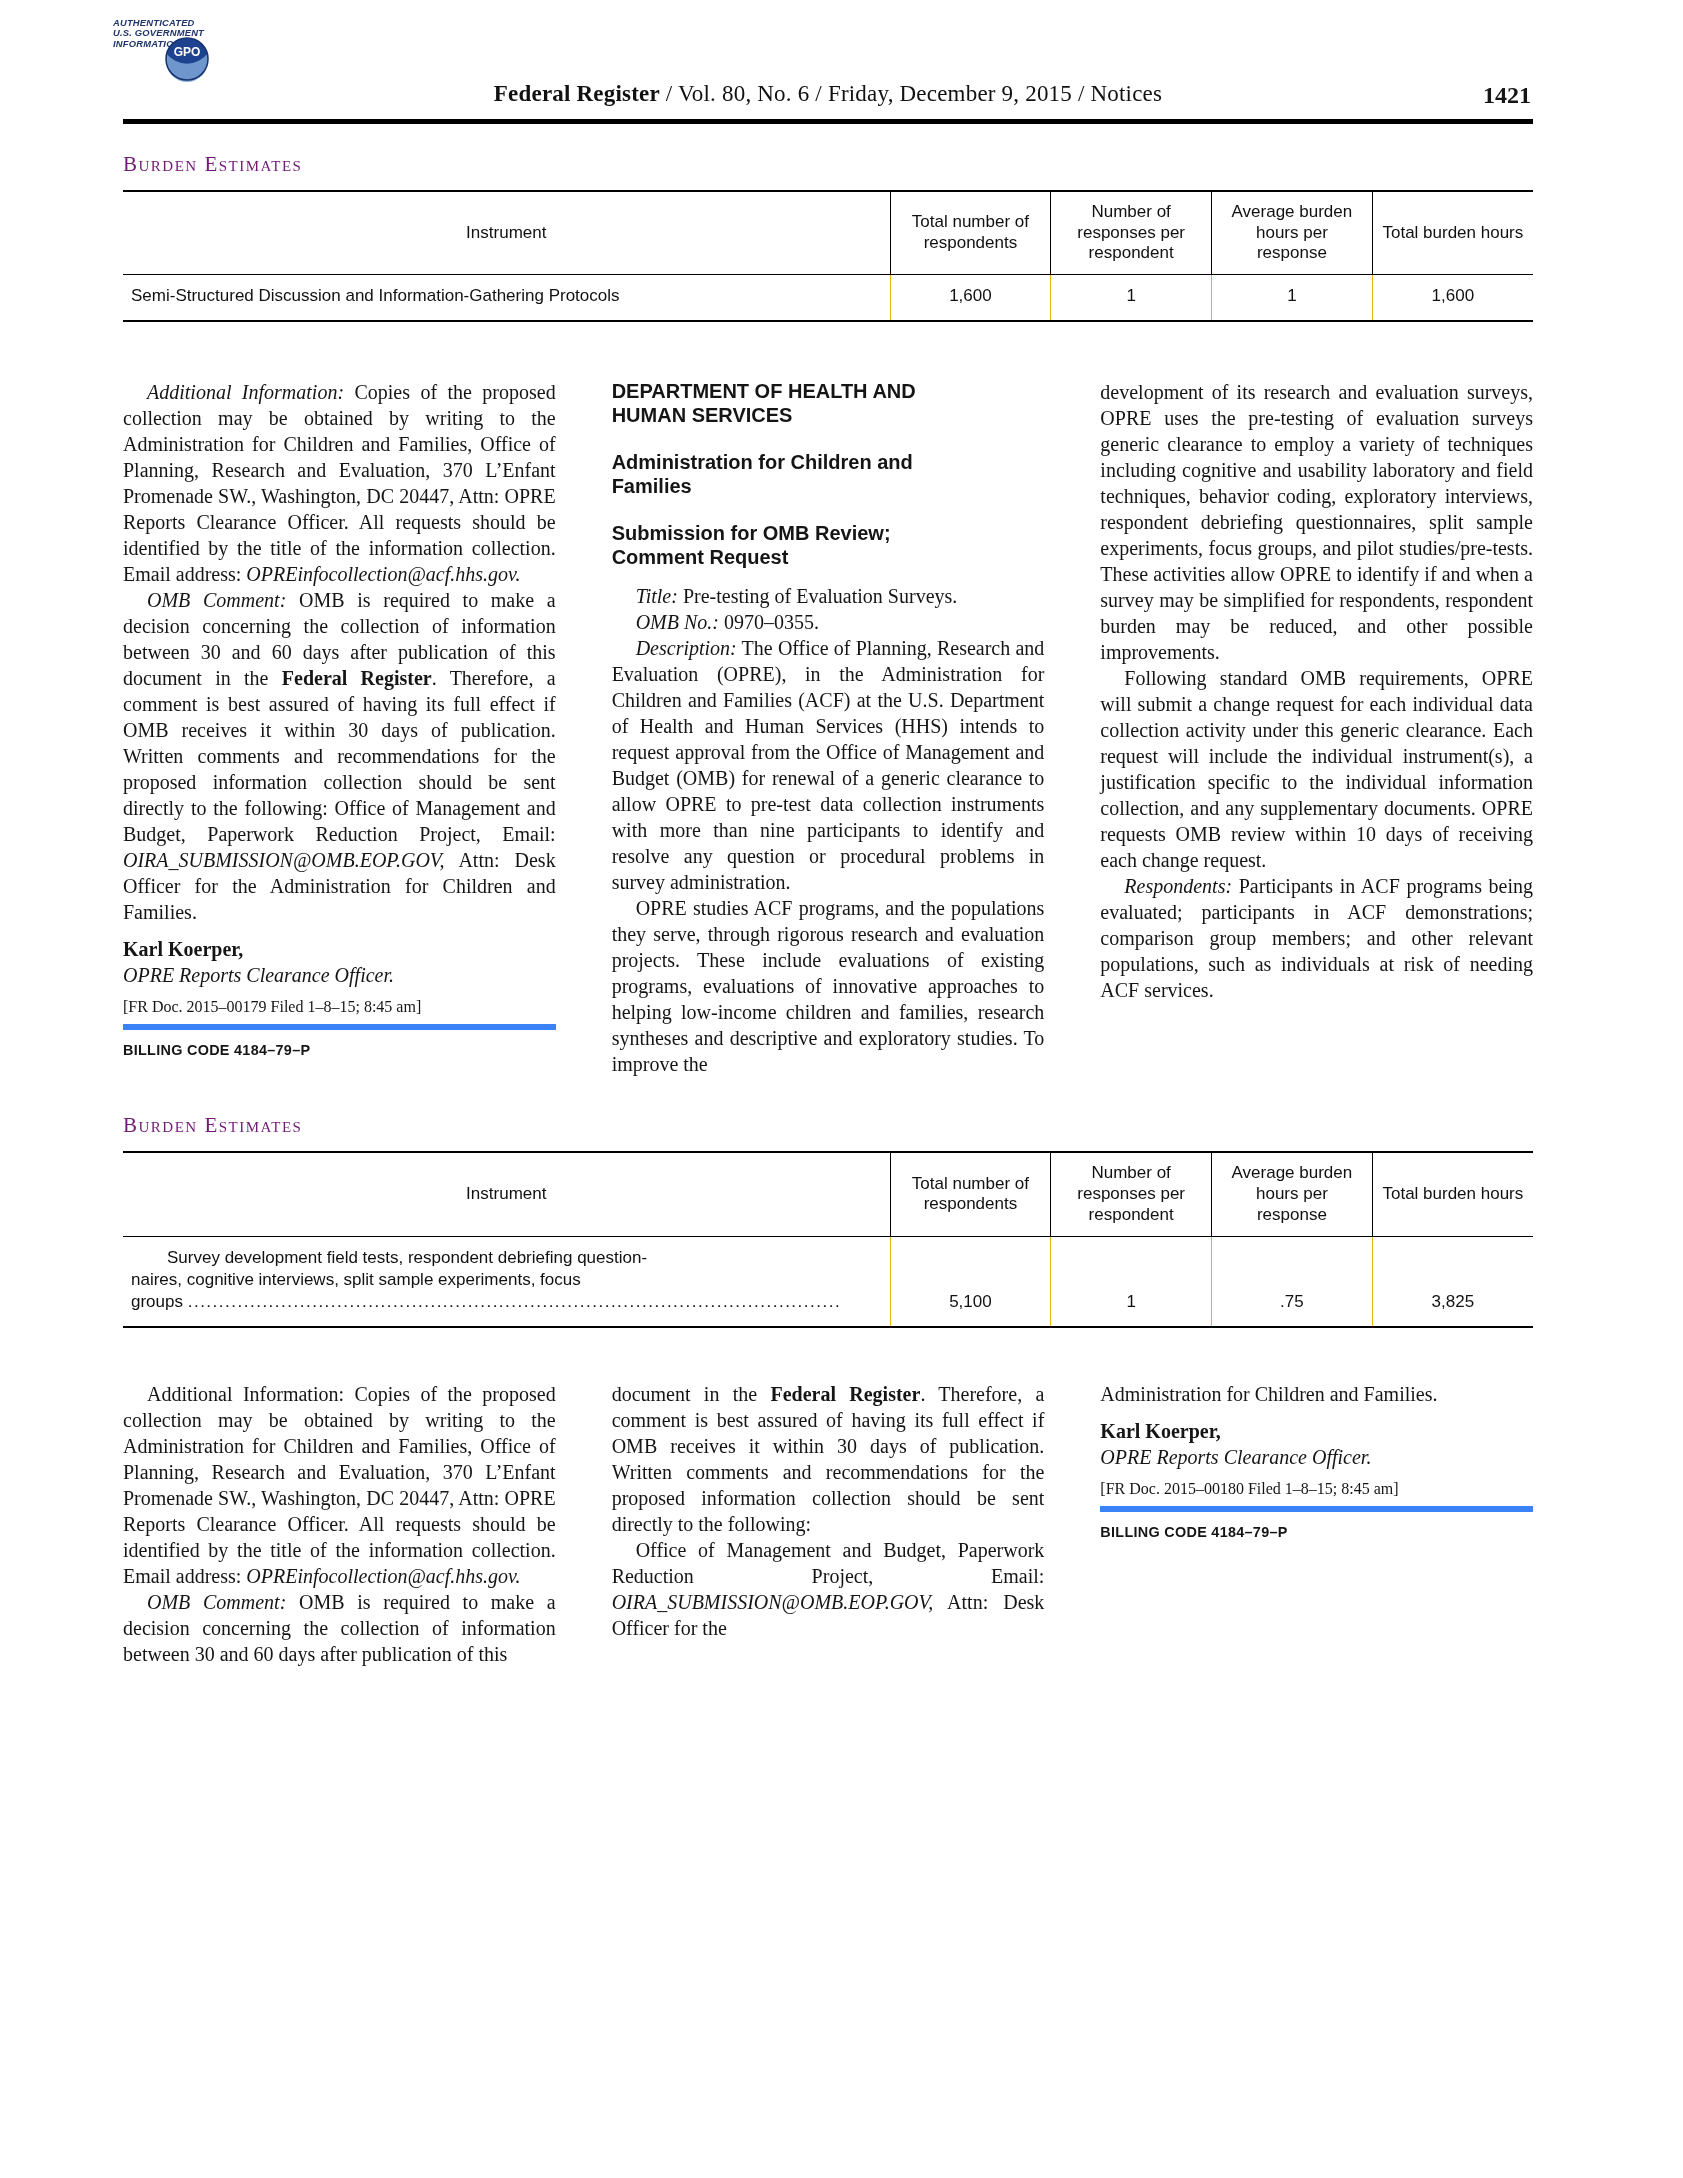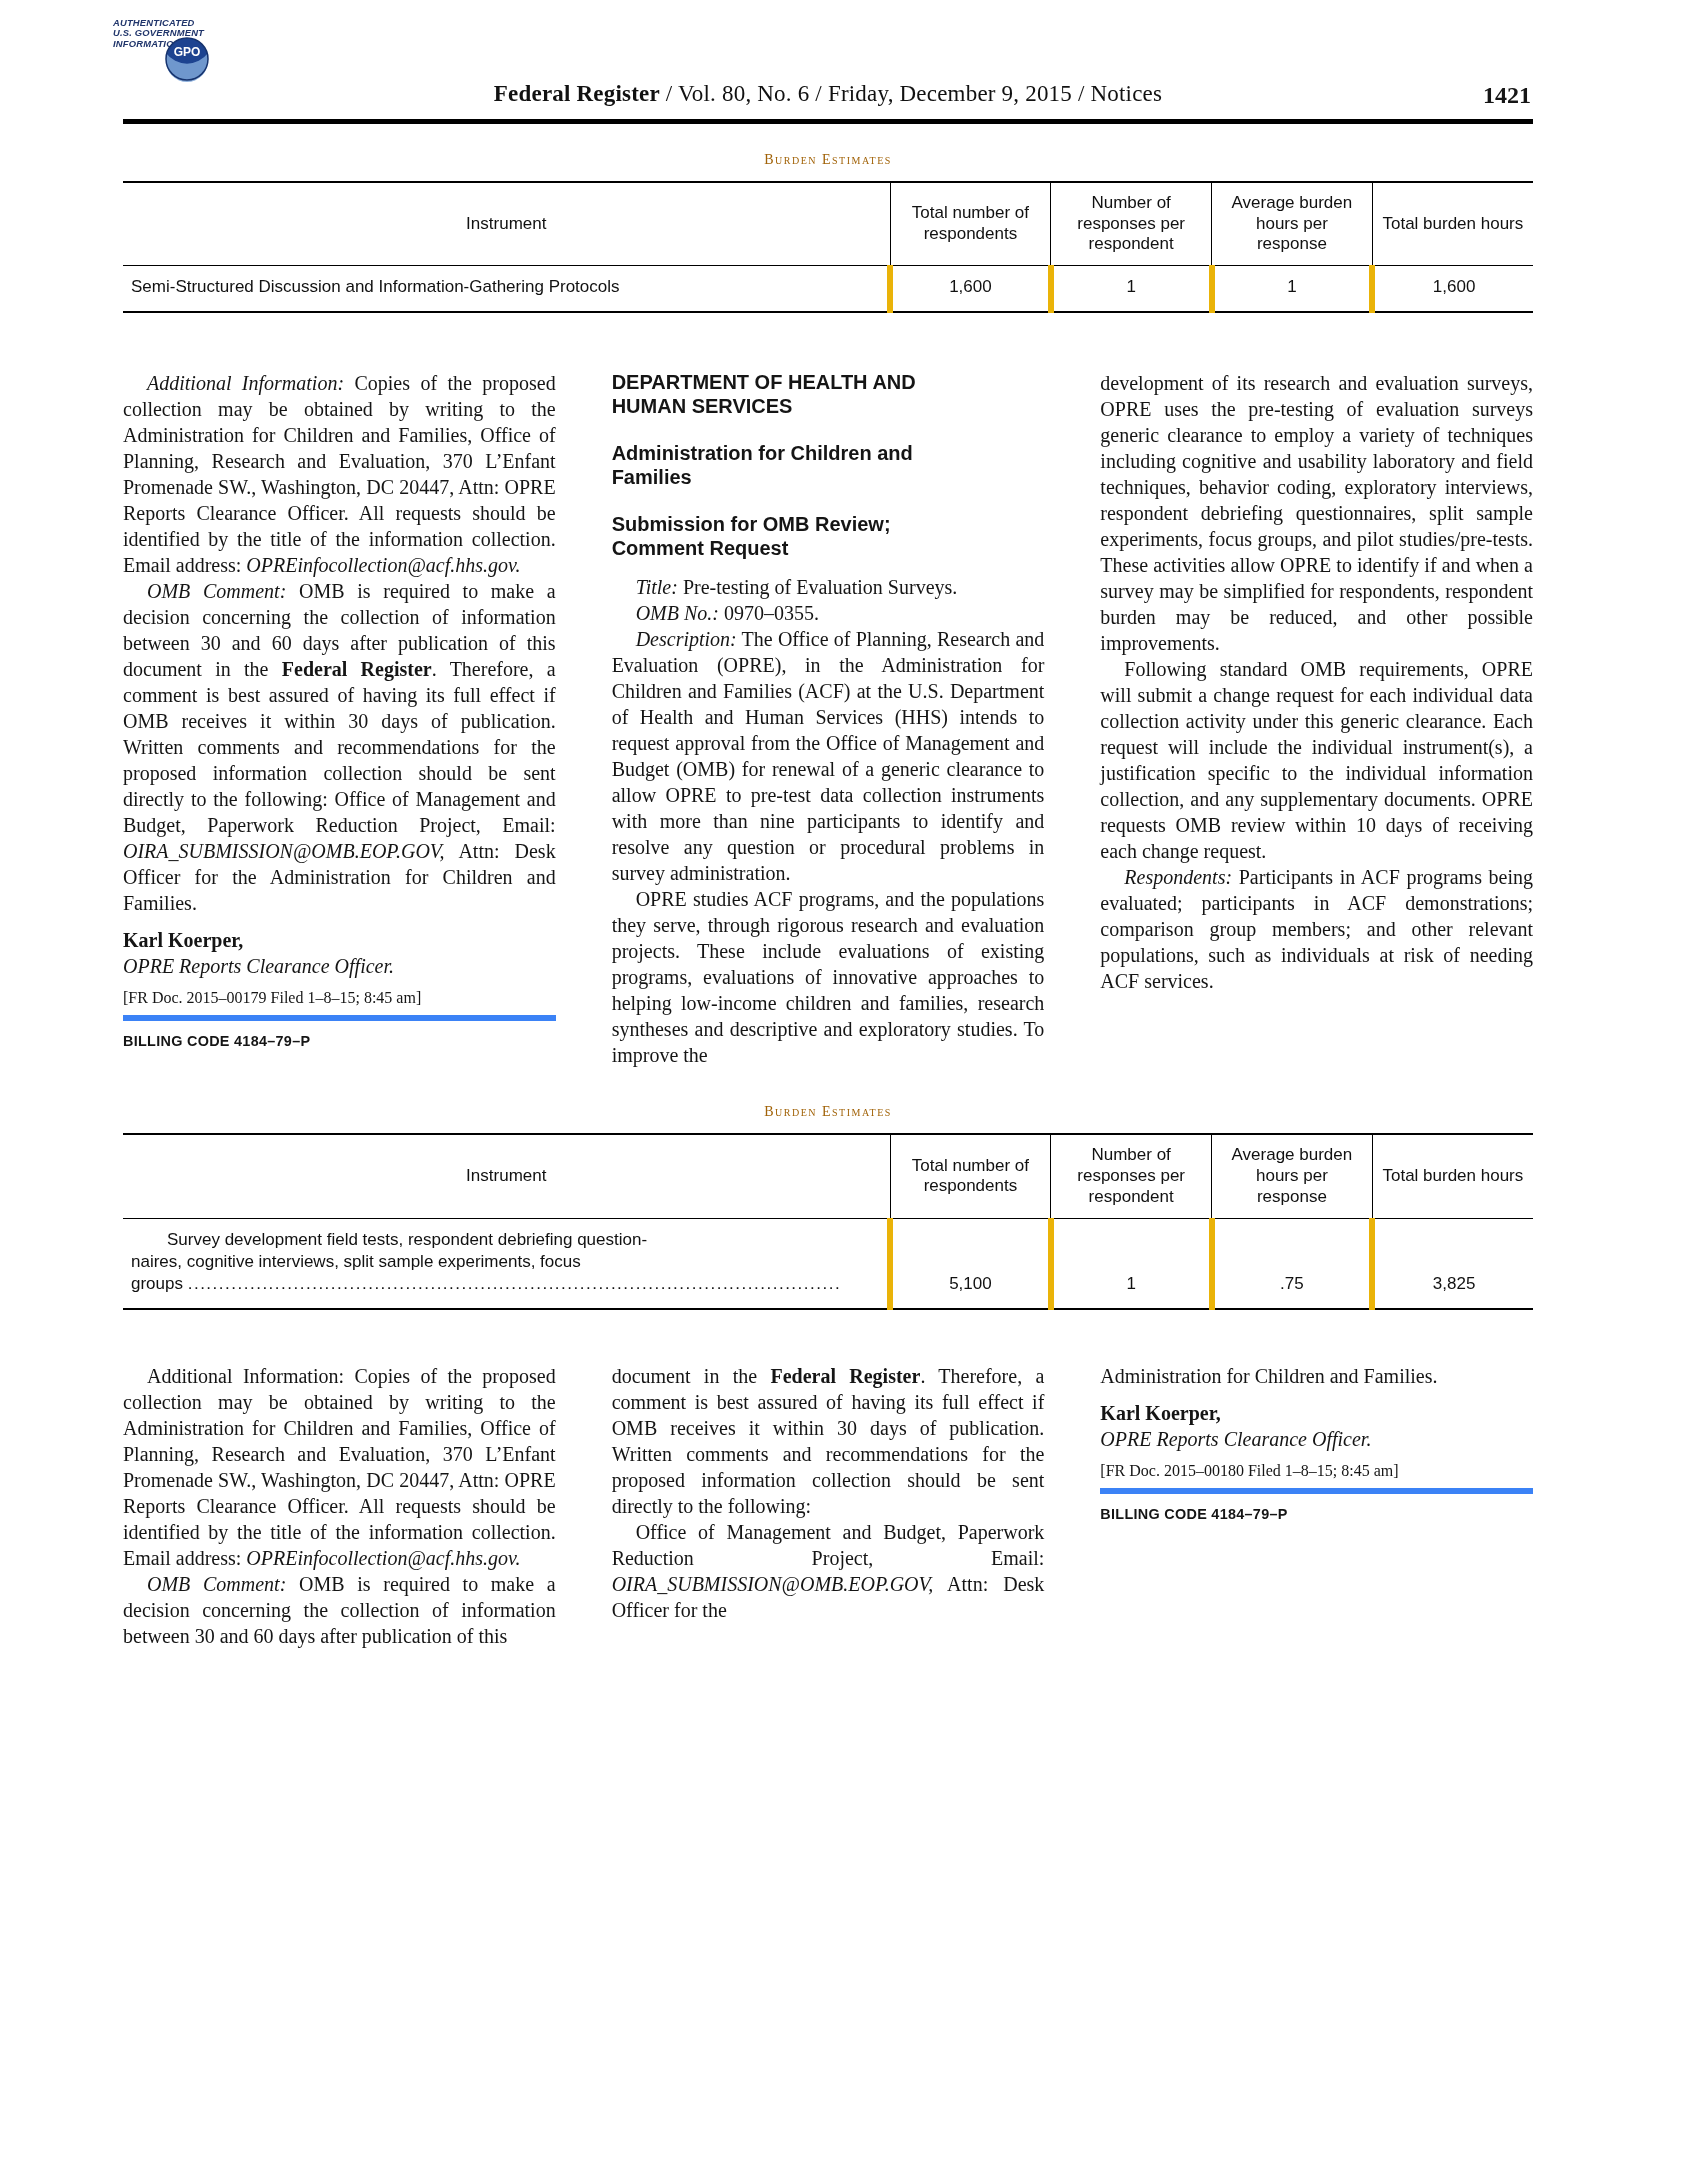--- a/index.html
+++ b/index.html
@@ -22,38 +22,38 @@
   .mast-title {
     position:absolute; left:0; right:0; bottom:12px; text-align:center;
     font-size:23px; letter-spacing:0.2px; color:#111;
   }
   .mast-title b { font-weight:bold; }
   .mast-page { position:absolute; right:2px; bottom:10px; font-size:24px; font-weight:bold; }
   .rule { height:5px; background:#000; }
 
   
   .tbl-title {
-    text-align:center; font-variant:small-caps; font-size:14px;
-    letter-spacing:1.5px; margin:28px 0 13px 0; color:#a16207;
+    font-variant:small-caps; font-size:21px;
+    letter-spacing:1.5px; margin:28px 0 13px 0; color:#701a75;
   }
   .tbl-title.second { margin-top:36px; }
   table.burden {
     width:100%; border-collapse:collapse; table-layout:fixed;
     font-family:"Liberation Sans", sans-serif; font-size:17px; color:#111;
     border-top:2px solid #000; border-bottom:2px solid #000;
   }
   col.c-stub { width:54.4%; } col.c-num { width:11.4%; }
   table.burden th {
     font-weight:normal; text-align:center; vertical-align:middle;
     border-bottom:1.5px solid #000; border-left:1px solid #000;
     padding:10px 8px; line-height:1.22;
   }
   table.burden th:first-child { border-left:none; }
   table.burden td {
-    border-left:6px solid #eab308; padding:10px 8px 13px 8px; vertical-align:bottom;
+    border-left:1px solid #eab308; padding:10px 8px 13px 8px; vertical-align:bottom;
     line-height:1.3;
   }
   table.burden td:first-child { border-left:none; text-align:left; padding-left:8px; }
   table.burden td.num { text-align:center; }
   .pre-line { white-space:pre-line;margin-left:36px; }
   .leader { letter-spacing:1.5px; }
 
   
   .cols {
     display:grid; grid-template-columns:1fr 1fr 1fr; column-gap:56px;

